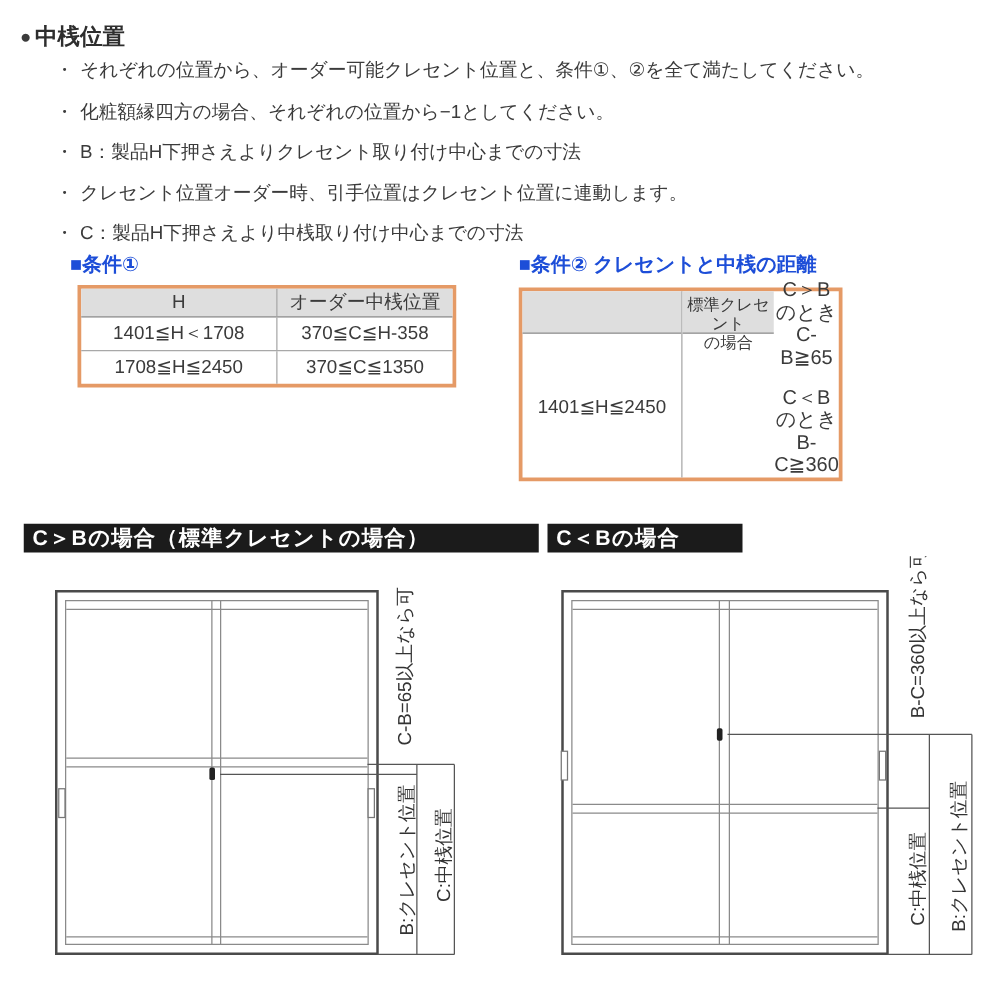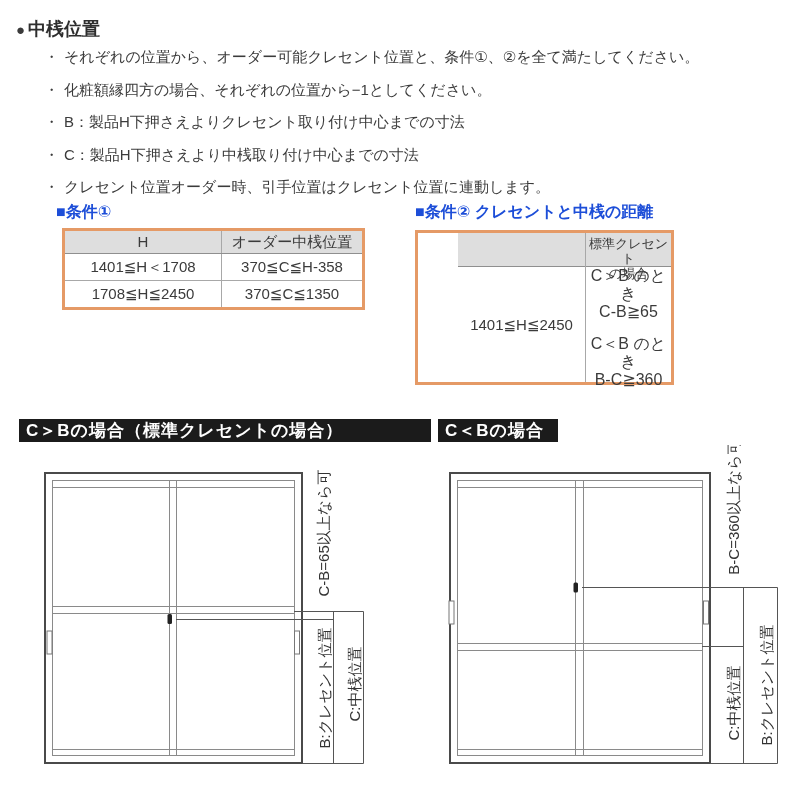--- a/index.html
+++ b/index.html
@@ -28,58 +28,58 @@
   #table1 .row>div{box-sizing:border-box;text-align:center;font-size:15px;}
   #table1 .c1{width:156px;}
   #table1 .c2{flex:1;border-left:1px solid #a8a8a8;}
   #table1 .hrow{height:22px;background:#dedede;border-bottom:1px solid #8f8f8f;}
   #table1 .hrow>div{line-height:22px;}
   #table1 .drow{height:26px;}
   #table1 .drow>div{line-height:26px;}
   #table1 .drow.mid{border-bottom:1px solid #a8a8a8;}
   
   #table2{left:415px;top:230px;width:259px;height:155px;display:flex;}
-  #table2 .col1{width:127px;box-sizing:border-box;display:flex;flex-direction:column;margin-left:40px;}
-  #table2 .col2{flex:1;border-left:1px solid #a8a8a8;box-sizing:border-box;display:flex;flex-direction:column;}
+  #table2 .col1{width:127px;box-sizing:border-box;display:flex;flex-direction:column;}
+  #table2 .col2{flex:1;border-left:1px solid #a8a8a8;box-sizing:border-box;display:flex;flex-direction:row;}
   #table2 .hcell{height:34px;background:#dedede;border-bottom:1px solid #8f8f8f;box-sizing:border-box;
     font-size:13px;line-height:15px;text-align:center;padding-top:3px;}
   #table2 .bcell{flex:1;display:flex;align-items:center;justify-content:center;font-size:15px;}
   #table2 .cases{flex:1;display:flex;flex-direction:column;align-items:center;justify-content:flex-end;font-size:16px;text-align:center;}
   #table2 .case{line-height:18px;}
   #table2 .case+.case{margin-top:14px;}
   
   .case-bar{
     position:absolute;top:419px;height:23px;background:#1b1b1b;color:#ffffff;
     font-size:17px;font-weight:bold;line-height:23px;padding:0 7px;box-sizing:border-box;
     letter-spacing:1px;white-space:nowrap;
   }
   #bar-left{left:19px;width:412px;}
-  #bar-right{left:438px;width:120px;}
+  #bar-right{left:438px;width:156px;}
   
   .dwg{position:absolute;top:445px;width:400px;height:355px;}
   #dwg-left{left:0;}
   #dwg-right{left:400px;}
   .dwg text{font-family:"Liberation Sans","DejaVu Sans",sans-serif;font-size:15px;fill:#333;}
 </style>
 </head>
 <body>
 
 <div class="page">
 
   <div class="page-title">
     <span class="marker">●</span>
     <span>中桟位置</span>
   </div>
 
   <ul class="notes">
     <li><span class="nb">・</span><span>それぞれの位置から、オーダー可能クレセント位置と、条件①、②を全て満たしてください。</span></li>
     <li><span class="nb">・</span><span>化粧額縁四方の場合、それぞれの位置から−1としてください。</span></li>
     <li><span class="nb">・</span><span>B：製品H下押さえよりクレセント取り付け中心までの寸法</span></li>
+    <li><span class="nb">・</span><span>クレセント位置オーダー時、引手位置はクレセント位置に連動します。</span></li>
     <li><span class="nb">・</span><span>C：製品H下押さえより中桟取り付け中心までの寸法</span></li>
-    <li><span class="nb">・</span><span>クレセント位置オーダー時、引手位置はクレセント位置に連動します。</span></li>
   </ul>
 
   <div class="cond-heading" id="cond1-heading">■条件①</div>
   <div class="tbl" id="table1">
     <div class="row hrow">
       <div class="c1">H</div>
       <div class="c2">オーダー中桟位置</div>
     </div>
     <div class="row drow mid">
       <div class="c1">1401≦H＜1708</div>

